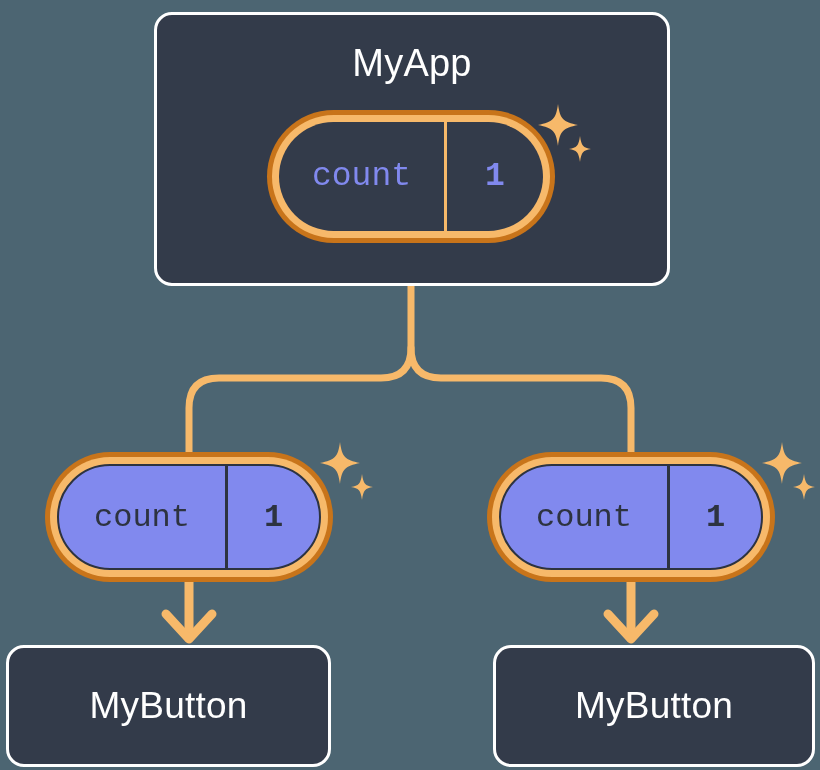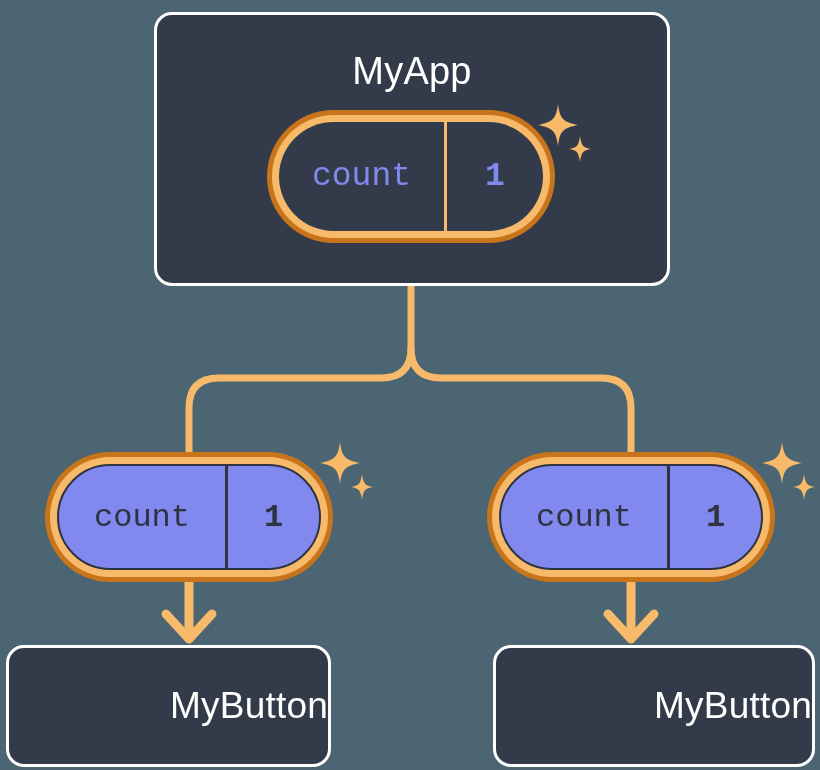--- a/index.html
+++ b/index.html
@@ -45,29 +45,29 @@
     white-space: nowrap;
   }
 
   #card-myapp {
     left: 154px;
     top: 12px;
     width: 516px;
     height: 274px;
   }
   #card-myapp .card-title {
-    margin-top: 35px;
+    margin-top: 27px;
   }
 
   .card-button {
     height: 122px;
     top: 645px;
     display: flex;
     align-items: center;
-    justify-content: flex-end;
+    justify-content: center;
   }
   #card-button-left  { left: 6px;   width: 325px; }
   #card-button-right { left: 493px; width: 322px; }
   .card-button .card-title { font-size: 37px; }
 
   
   .pill {
     position: absolute;
     z-index: 3;
     box-sizing: border-box;

